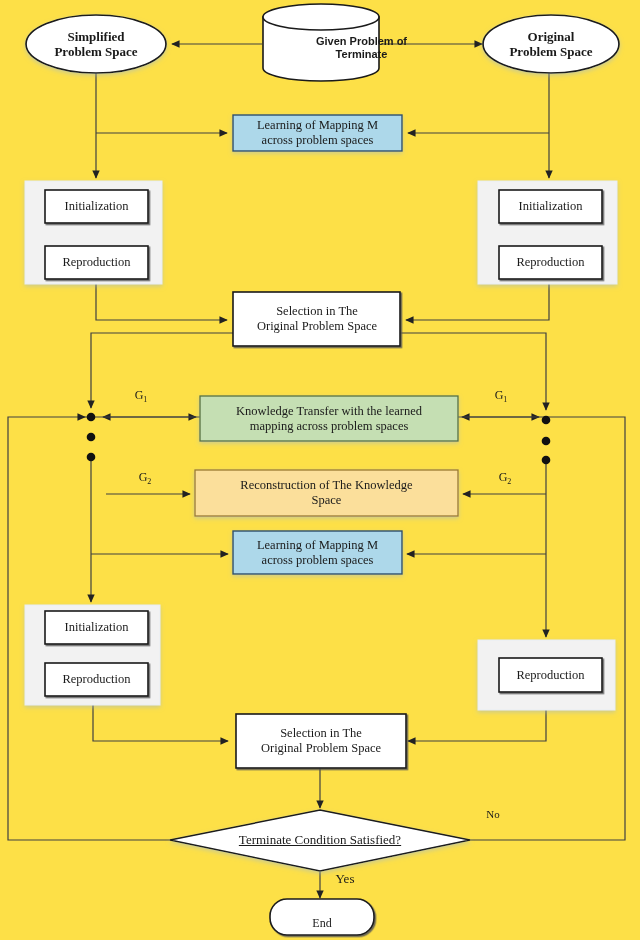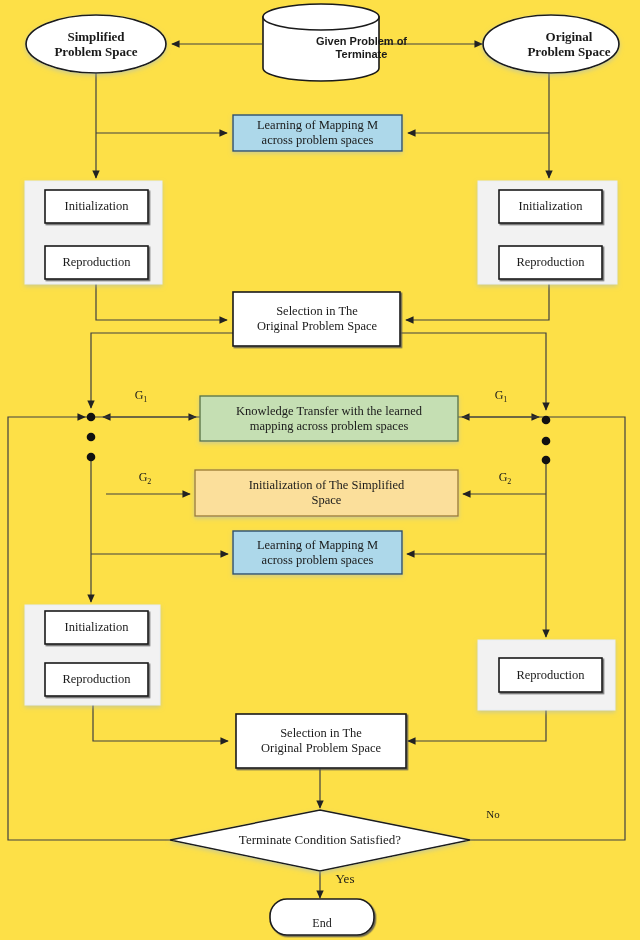--- a/index.html
+++ b/index.html
@@ -131,21 +131,21 @@
 
     <polygon points="320,810 470,840 320,871 170,840" fill="#fff" stroke="#1a1a1a" stroke-width="1.5" filter="url(#softsh)"></polygon>
 
     <rect x="270" y="899" width="104" height="36" rx="17" ry="17" fill="#fff" stroke="#1a1a1a" stroke-width="1.6" filter="url(#sh)"></rect>
   </svg>
 
   <div class="lbl bold" style="left:26px;top:22px;width:140px;height:44px;font-size:13px;">
     <span><span>Simplified</span><br><span>Problem Space</span></span>
   </div>
 
-  <div class="lbl bold" style="left:501px;top:22px;width:136px;height:44px;font-size:13px;">
+  <div class="lbl bold" style="left:483px;top:22px;width:136px;height:44px;font-size:13px;">
     <span><span>Original</span><br><span>Problem Space</span></span>
   </div>
 
   <div class="lbl sanslbl" style="left:263px;top:28px;width:117px;height:40px;">
     <span><span>Given Problem of</span><br><span>Terminate</span></span>
   </div>
 
   <div class="lbl" style="left:234px;top:116px;width:167px;height:34px;font-size:12.5px;">
     <span><span>Learning of Mapping M</span><br><span>across problem spaces</span></span>
   </div>
@@ -158,21 +158,21 @@
 
   <div class="lbl" style="left:234px;top:293px;width:166px;height:52px;font-size:12.5px;">
     <span><span>Selection in The</span><br><span>Original Problem Space</span></span>
   </div>
 
   <div class="lbl" style="left:201px;top:397px;width:256px;height:43px;font-size:12.5px;">
     <span><span>Knowledge Transfer with the learned</span><br><span>mapping across problem spaces</span></span>
   </div>
 
   <div class="lbl" style="left:196px;top:471px;width:261px;height:44px;font-size:12.5px;">
-    <span><span>Initialization of The Simplified</span><br><span>Space</span></span>
+    <span><span>Reconstruction of The Knowledge</span><br><span>Space</span></span>
   </div>
 
   <div class="lbl" style="left:234px;top:532px;width:167px;height:41px;font-size:12.5px;">
     <span><span>Learning of Mapping M</span><br><span>across problem spaces</span></span>
   </div>
 
   <div class="lbl glabel" style="left:124px;top:388px;width:34px;height:16px;">
     <span><span>G</span><sub>1</sub></span>
   </div>
   <div class="lbl glabel" style="left:484px;top:388px;width:34px;height:16px;">
@@ -186,20 +186,20 @@
   </div>
 
   <div class="lbl" style="left:45px;top:611px;width:103px;height:33px;font-size:12.5px;">Initialization</div>
   <div class="lbl" style="left:45px;top:663px;width:103px;height:33px;font-size:12.5px;">Reproduction</div>
   <div class="lbl" style="left:499px;top:658px;width:103px;height:34px;font-size:12.5px;">Reproduction</div>
 
   <div class="lbl" style="left:237px;top:715px;width:168px;height:52px;font-size:12.5px;">
     <span><span>Selection in The</span><br><span>Original Problem Space</span></span>
   </div>
 
-  <div class="lbl" style="left:190px;top:830px;width:260px;height:20px;font-size:13px;">Terminate Condition Satisfied?</div>
+  <div class="lbl" style="left:190px;top:830px;width:260px;height:20px;font-size:13px;text-decoration:underline;">Terminate Condition Satisfied?</div>
 
   <div class="lbl" style="left:478px;top:805px;width:30px;height:18px;font-size:11px;">No</div>
   <div class="lbl" style="left:330px;top:870px;width:30px;height:18px;font-size:13px;">Yes</div>
 
   <div class="lbl" style="left:270px;top:900px;width:104px;height:46px;font-size:12px;">End</div>
 
 </div>
 
 </body></html>

